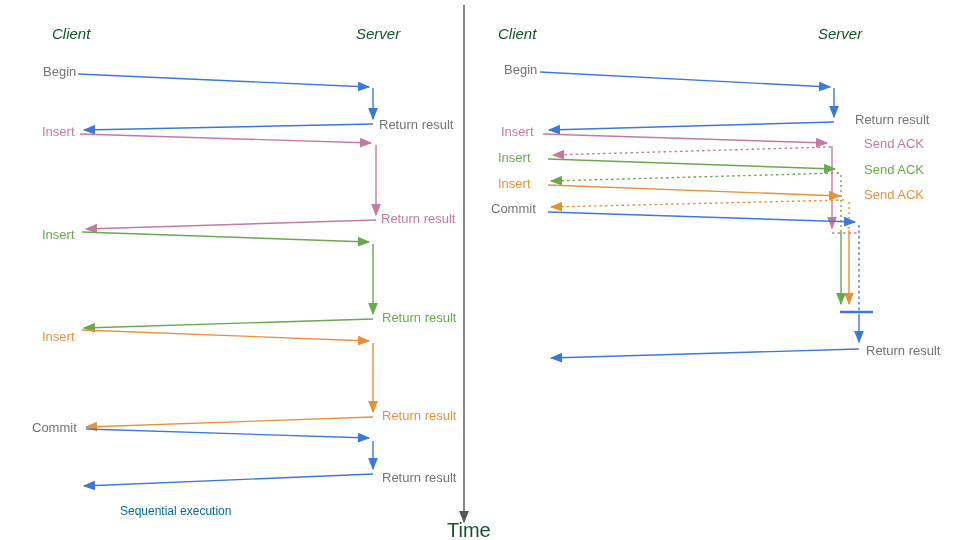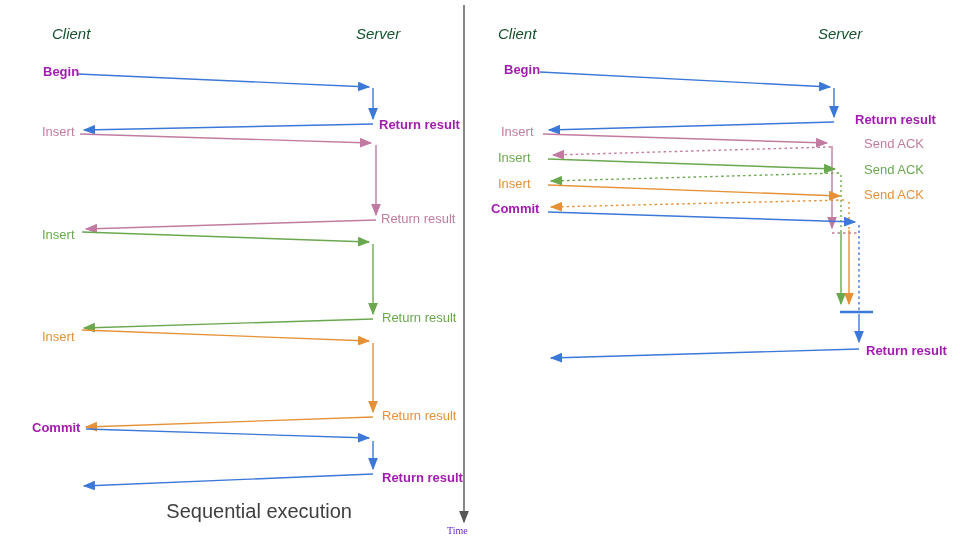--- a/index.html
+++ b/index.html
@@ -3,23 +3,23 @@
 <meta charset="utf-8">
 <style>
   html,body{margin:0;padding:0;background:#ffffff;}
   #canvas{
     position:relative;width:960px;height:540px;background:#ffffff;overflow:hidden;
     font-family:"Liberation Sans", sans-serif;
   }
   #wires{position:absolute;left:0;top:0;width:960px;height:540px;}
   .lbl{position:absolute;font-size:13px;line-height:14px;white-space:nowrap;}
   .hdr{position:absolute;font-size:15px;line-height:16px;font-style:italic;color:#14532d;white-space:nowrap;}
-  .title{position:absolute;font-size:20px;line-height:17px;color:#404040;text-align:right;white-space:nowrap;}
-  .time{position:absolute;font-size:10px;line-height:15px;color:#6d28d9;white-space:nowrap;font-family:Liberation Serif, serif;}
-  .c-blue{color:#a21caf;font-weight:bold;}
+  .title{position:absolute;font-size:12px;line-height:17px;color:#0369a1;text-align:left;white-space:nowrap;}
+  .time{position:absolute;font-size:20px;line-height:15px;color:#14532d;white-space:nowrap;}
+  .c-blue{color:#737373;}
   .c-pink{color:#c27ba0;}
   .c-green{color:#6aa84f;}
   .c-orange{color:#e69138;}
   .s-blue{stroke:#3c78d8;}
   .s-pink{stroke:#c27ba0;}
   .s-green{stroke:#6aa84f;}
   .s-orange{stroke:#e69138;}
   line{stroke-width:1.4;fill:none;}
   .dash{stroke-dasharray:2.5,3;}
   .dot{stroke-dasharray:2,3;}

